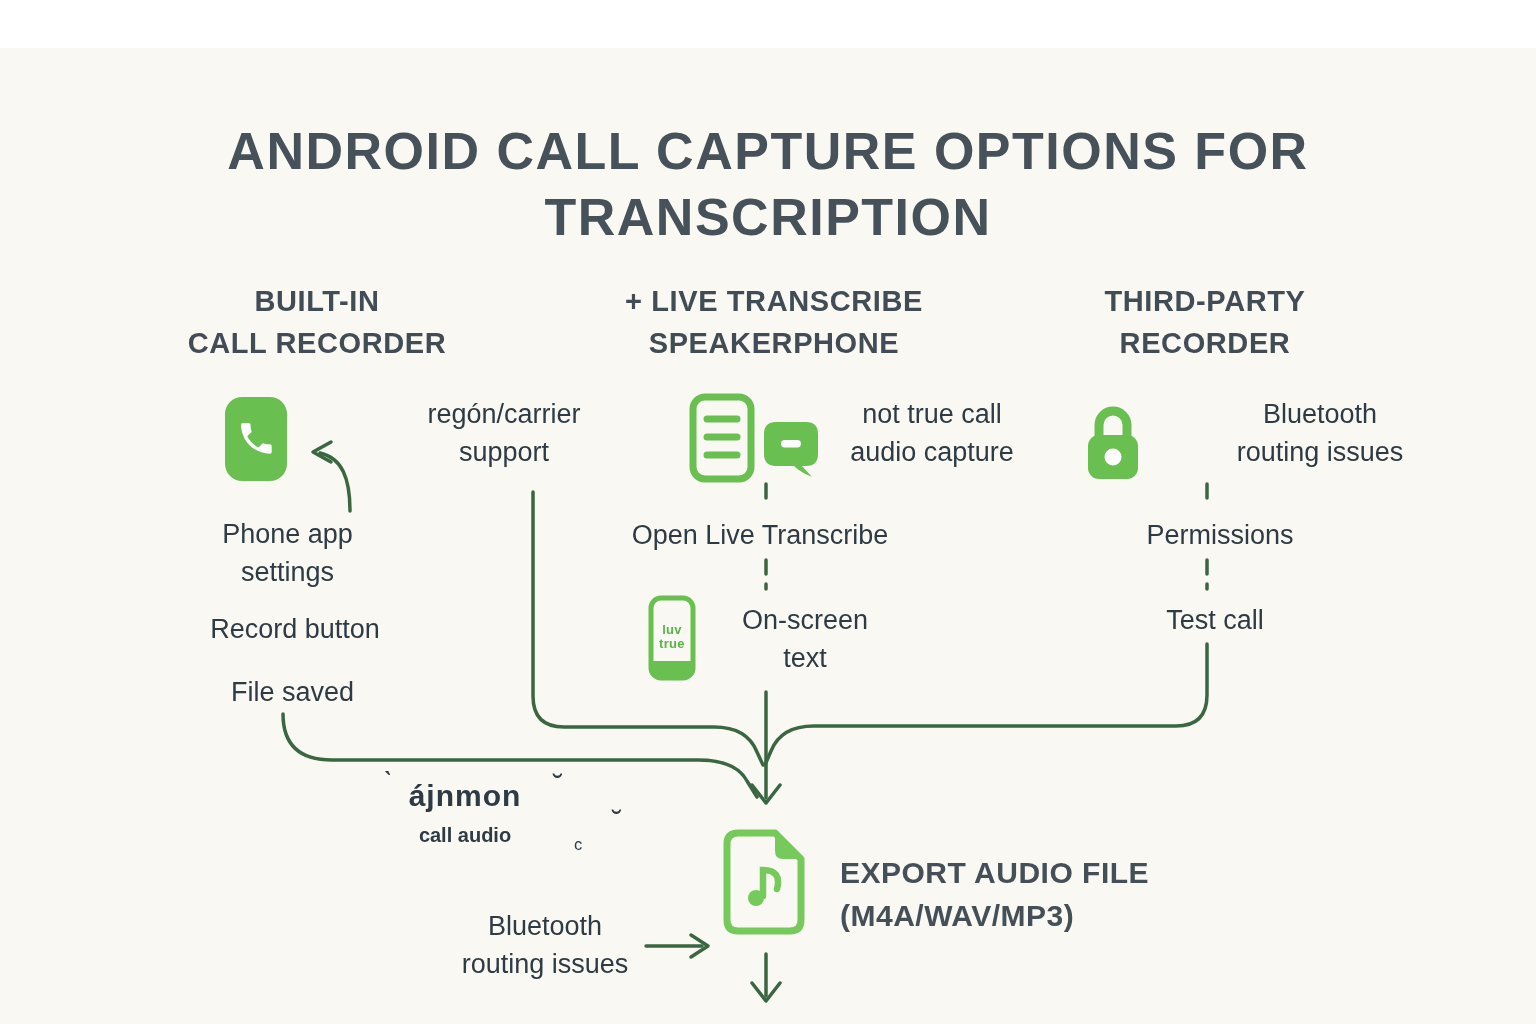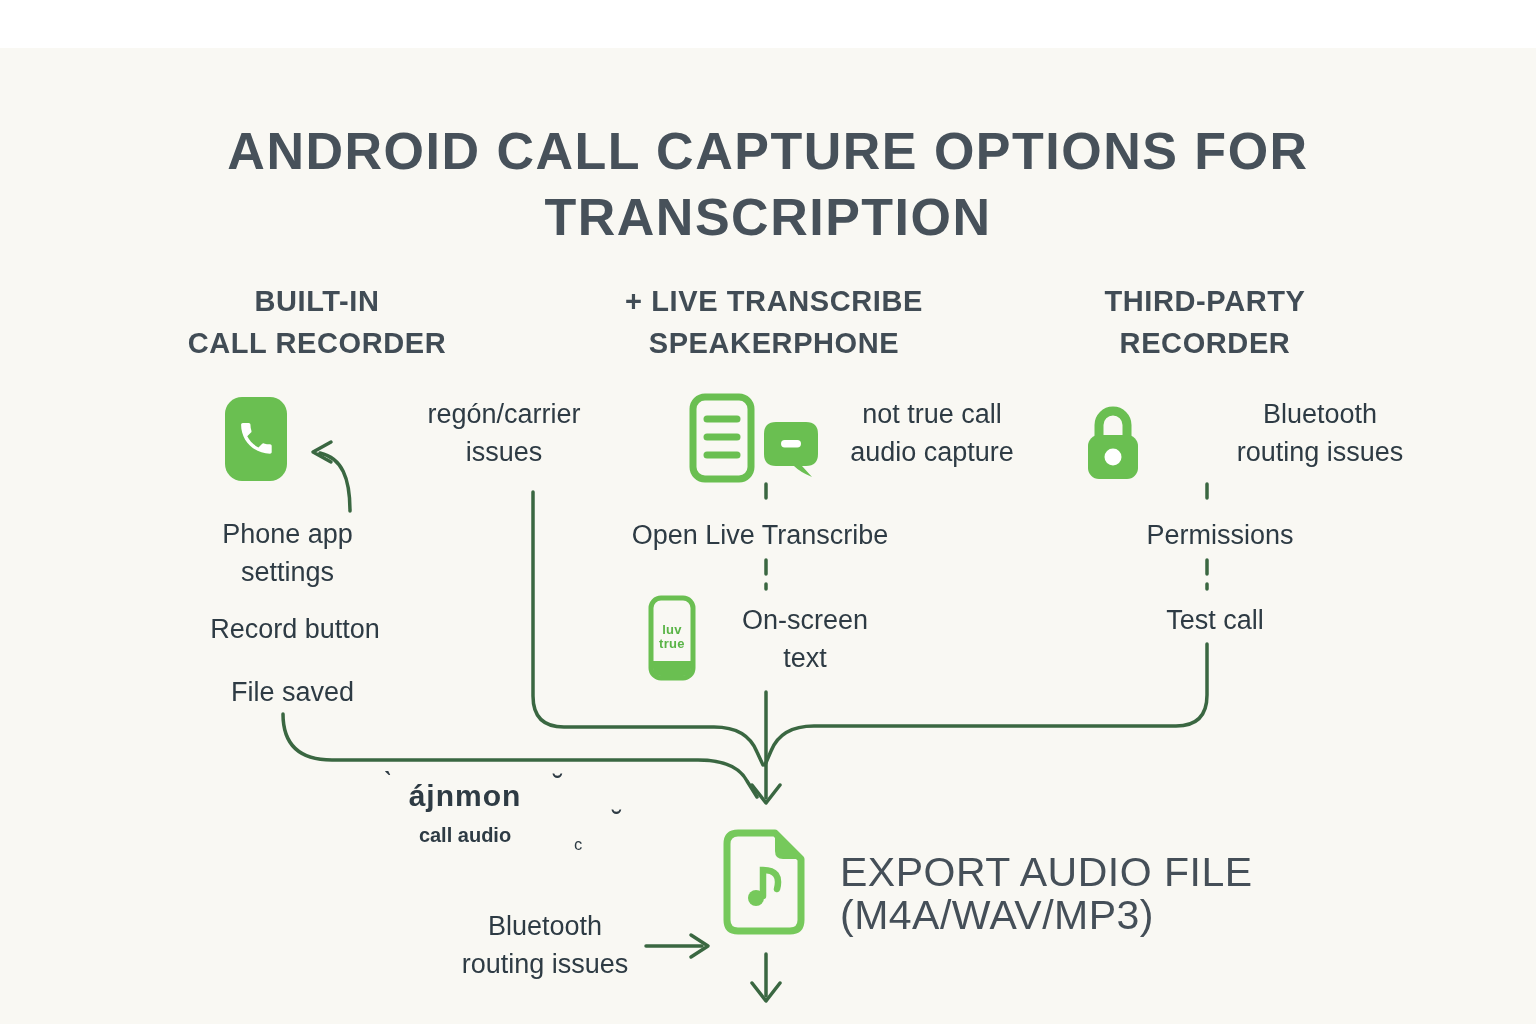--- a/index.html
+++ b/index.html
@@ -39,21 +39,21 @@
   .merge-label .big { font-size:30px; font-weight:600; line-height:38px; letter-spacing:1px; }
   .merge-label .sub { font-size:20px; font-weight:700; line-height:40px; }
   .mark { position:absolute; color:#2e3b44; font-size:30px; }
   .mark.m1 { left:383px; top:718px; }
   .mark.m2 { left:553px; top:720px; }
   .mark.m3 { left:612px; top:756px; }
   .mark.m4 { left:574px; top:786px; font-size:24px; }
 
   .footer-note { left:420px; width:250px; top:859px; }
 
-  .export-text { left:840px; top:803px; font-size:41px; font-weight:400;
+  .export-text { left:840px; top:803px; font-size:30px; font-weight:700;
                  color:#454f58; line-height:43px; letter-spacing:.5px; }
 
   .icon-box { position:absolute; }
   .phone-icon       { left:225px; top:349px; }
   .transcript-icon  { left:688px; top:344px; }
   .bubble-icon      { left:762px; top:372px; }
   .lock-icon        { left:1082px; top:349px; }
   .lt-phone-icon    { left:648px; top:547px; }
   .file-icon        { left:722px; top:780px; }
 
@@ -104,21 +104,21 @@
 
   <div class="icon-box phone-icon">
     <svg width="62" height="84" viewBox="0 0 62 84">
       <rect x="0" y="0" width="62" height="84" rx="17" fill="#6abf51"></rect>
       <path fill="#ffffff" transform="translate(11,21) scale(1.7)" d="M6.62 10.79c1.44 2.83 3.76 5.14 6.59 6.59l2.2-2.2c.27-.27.67-.36 1.02-.24 1.12.37 2.33.57 3.57.57.55 0 1 .45 1 1V20c0 .55-.45 1-1 1-9.39 0-17-7.61-17-17 0-.55.45-1 1-1h3.5c.55 0 1 .45 1 1 0 1.25.2 2.45.57 3.57.11.35.03.74-.25 1.02l-2.2 2.2z"></path>
     </svg>
   </div>
 
   <div class="abs body-text note1">
     <div>regón/carrier</div>
-    <div>issues</div>
+    <div>support</div>
   </div>
 
   <div class="abs body-text step-l1">
     <div>Phone app</div>
     <div>settings</div>
   </div>
   <div class="abs body-text step-l2">Record button</div>
   <div class="abs body-text step-l3">File saved</div>
 
   <div class="icon-box transcript-icon">

